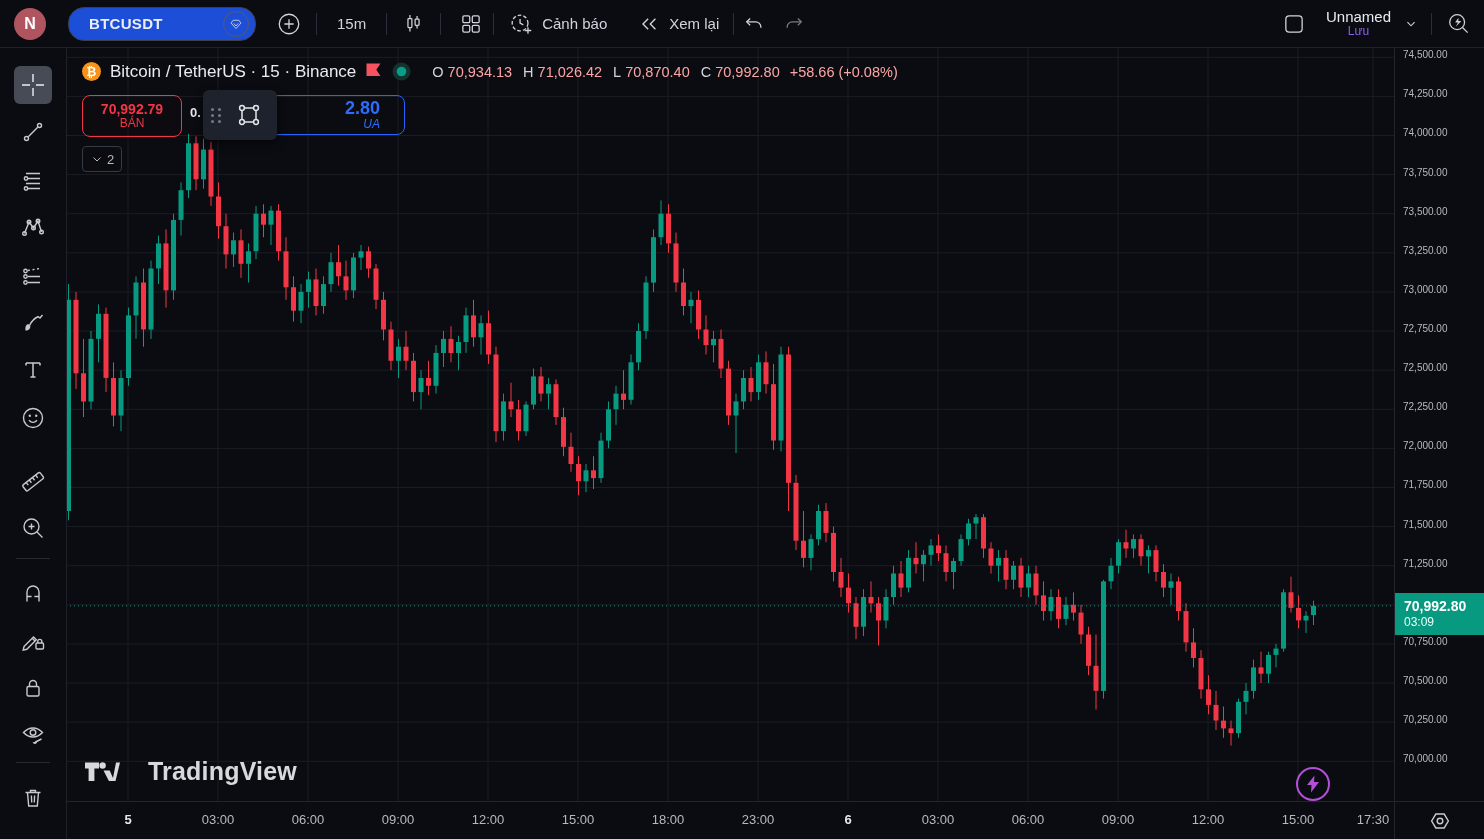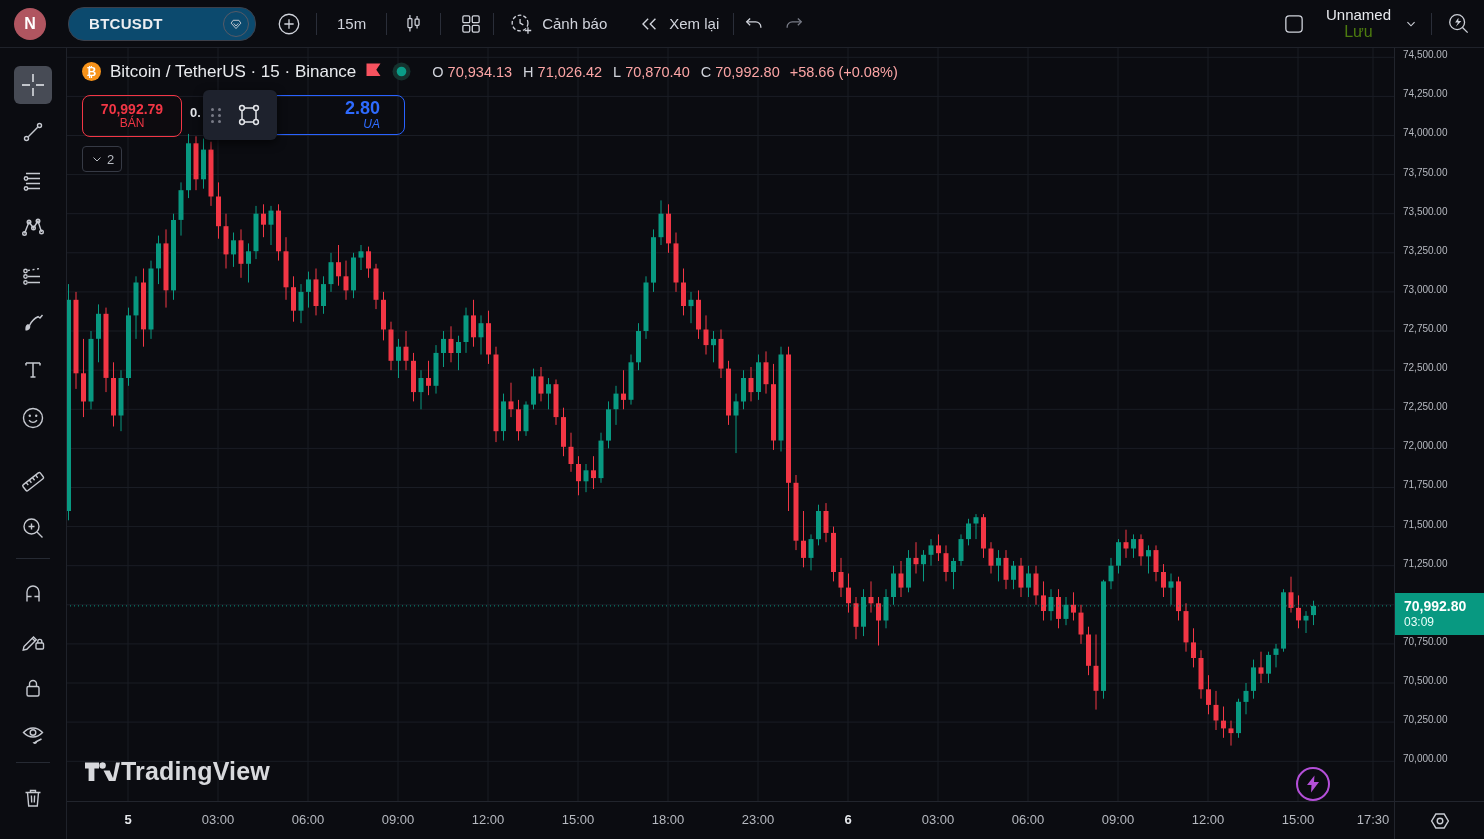--- a/index.html
+++ b/index.html
@@ -5,30 +5,30 @@
   html,body{margin:0;padding:0;background:#07080c;}
   .app{position:relative;width:1484px;height:839px;overflow:hidden;background:#0b0c11;
        font-family:"Liberation Sans","DejaVu Sans",sans-serif;color:#d1d4dc;-webkit-font-smoothing:antialiased;}
   svg{display:block}
   .icon{color:#cdd0d7}
   
   .topbar{position:absolute;top:0;left:0;right:0;height:47px;border-bottom:1px solid #1f222a;
           display:flex;align-items:center;background:#0b0c11;z-index:30;}
   .avatar{width:32px;height:32px;border-radius:50%;background:#b05560;color:#fff;font-weight:700;
           font-size:16px;display:flex;align-items:center;justify-content:center;margin-left:14px;flex:0 0 auto;}
-  .sympill{margin-left:22px;height:32px;width:160px;border-radius:16px;background:#0c4a6e;border:1px solid #3c404b;
+  .sympill{margin-left:22px;height:32px;width:160px;border-radius:16px;background:#1d4ed8;border:1px solid #3c404b;
            display:flex;align-items:center;padding:0 6px 0 20px;gap:12px;}
   .sympill .sym{font-weight:700;font-size:15px;color:#eceef2;letter-spacing:.3px;flex:1;}
   .symflag{width:24px;height:24px;border-radius:50%;border:1px solid #565a66;display:flex;align-items:center;justify-content:center;color:#cdd0d7;}
   .tbtn{display:flex;align-items:center;gap:8px;font-size:15px;color:#d1d4dc;padding:0 14px;height:36px;border-radius:6px;}
   .vdiv{width:1px;height:22px;background:#2a2e39;flex:0 0 auto;}
   .right-cluster{margin-left:auto;display:flex;align-items:center;margin-right:12px;}
   .layoutname{display:flex;flex-direction:column;align-items:center;line-height:1.15;margin:0 10px 0 14px;}
   .layoutname .nm{font-size:15px;color:#e8eaee;}
-  .layoutname .sv{font-size:16px;color:#4d7c0f;}
+  .layoutname .sv{font-size:12px;color:#8b5cf6;}
   .dim{color:#787b86;}
   
   .ltb{position:absolute;top:47px;left:0;width:66px;bottom:0;background:#0b0c11;border-right:1px solid #1f222a;z-index:20;}
   .ltool{position:absolute;left:50%;transform:translate(-50%,-50%);width:38px;height:38px;border-radius:6px;
          display:flex;align-items:center;justify-content:center;color:#c6c9d0;}
   .ltool.selected{background:#474b55;color:#eceef2;}
   .ldiv{position:absolute;left:16px;right:16px;height:1px;background:#262a33;}
   
   .chart-svg{position:absolute;left:66px;top:47px;}
   .legend{position:absolute;left:82px;top:61px;display:flex;align-items:center;gap:9px;z-index:10;}
@@ -47,21 +47,21 @@
   .btn-buy{position:absolute;left:163px;top:0;width:160px;height:40px;border:1px solid #2962ff;border-radius:8px;
            display:flex;flex-direction:column;align-items:flex-end;justify-content:center;padding-right:24px;box-sizing:border-box;line-height:1.15;z-index:1;}
   .btn-buy .p{color:#2e6bff;font-weight:700;font-size:18px;}
   .btn-buy .l{color:#2e6bff;font-size:12px;font-style:italic;}
   .floattb{position:absolute;left:121px;top:-5px;width:74px;height:50px;background:#1e222d;border-radius:6px;
            box-shadow:0 3px 10px rgba(0,0,0,.65);display:flex;align-items:center;z-index:2;}
   .draghandle{width:16px;margin-left:8px;display:grid;grid-template-columns:4px 4px;gap:3px;}
   .draghandle i{width:3px;height:3px;border-radius:50%;background:#787b86;}
   .collapsebtn{position:absolute;left:82px;top:146px;width:38px;height:24px;border:1px solid #363a45;border-radius:4px;
                display:flex;align-items:center;justify-content:center;gap:3px;color:#b7bac1;font-size:13px;z-index:10;background:rgba(11,12,17,.6);}
-  .watermark{position:absolute;left:84px;top:757px;display:flex;align-items:center;gap:1px;z-index:5;color:#d8d9dd;}
+  .watermark{position:absolute;left:84px;top:757px;display:flex;align-items:center;gap:28px;z-index:5;color:#d8d9dd;}
   .watermark .wm{font-size:25px;font-weight:700;letter-spacing:.2px;}
   .lightningbtn{position:absolute;left:1296px;top:767px;width:34px;height:34px;border-radius:50%;border:2px solid #b44fd8;
                 box-sizing:border-box;display:flex;align-items:center;justify-content:center;color:#b44fd8;z-index:10;}
   
   .paxis{position:absolute;left:1394px;top:47px;width:90px;height:754px;border-left:1px solid #22252d;background:#0b0c11;z-index:15;}
   .plabel{position:absolute;left:8px;font-size:10px;color:#b6b9c0;white-space:nowrap;}
   .pricetag{position:absolute;left:0;top:546px;width:90px;height:42px;background:#089981;color:#fff;
             display:flex;flex-direction:column;justify-content:center;padding-left:9px;box-sizing:border-box;line-height:1.25;}
   .pricetag .pp{font-size:14px;font-weight:700;}
   .pricetag .cd{font-size:12px;color:#eafff9;}

